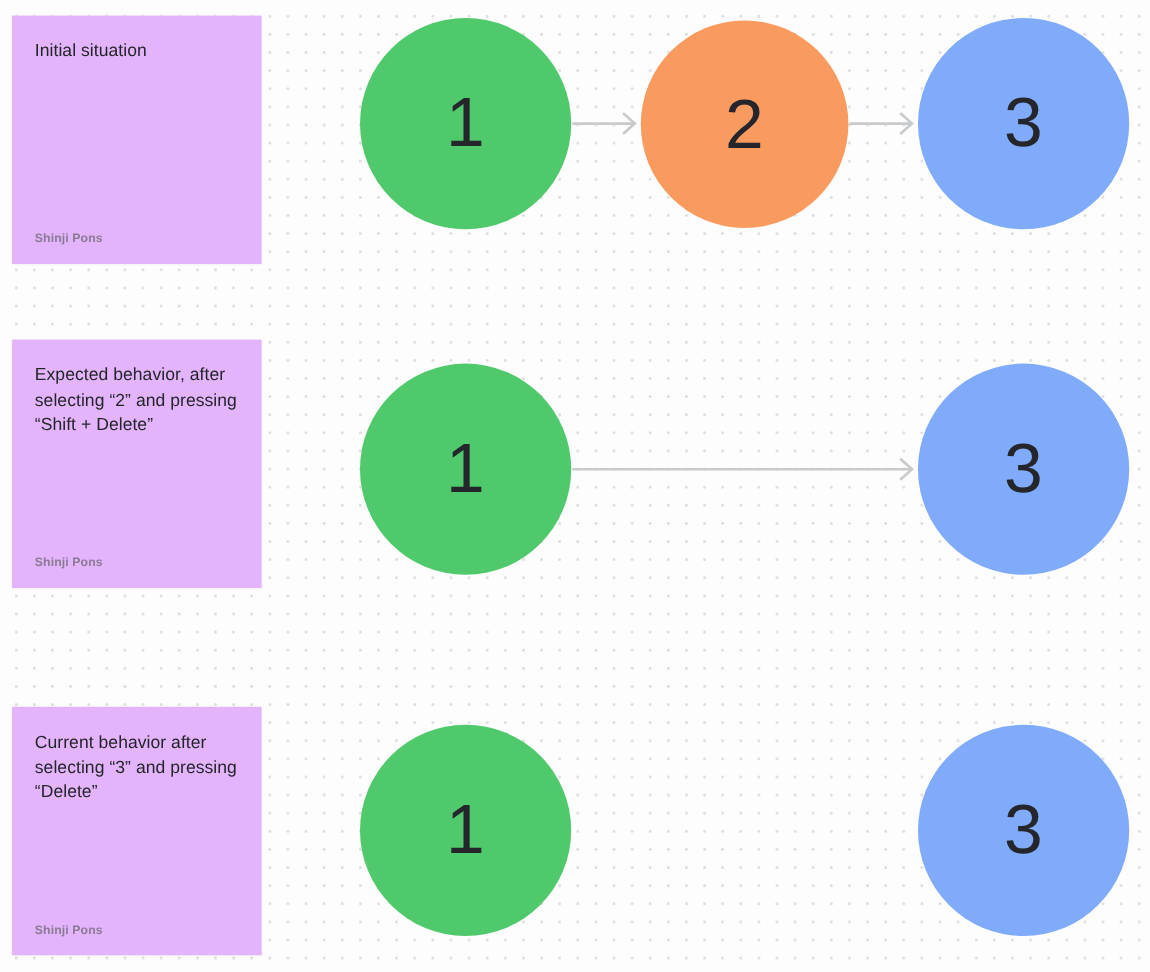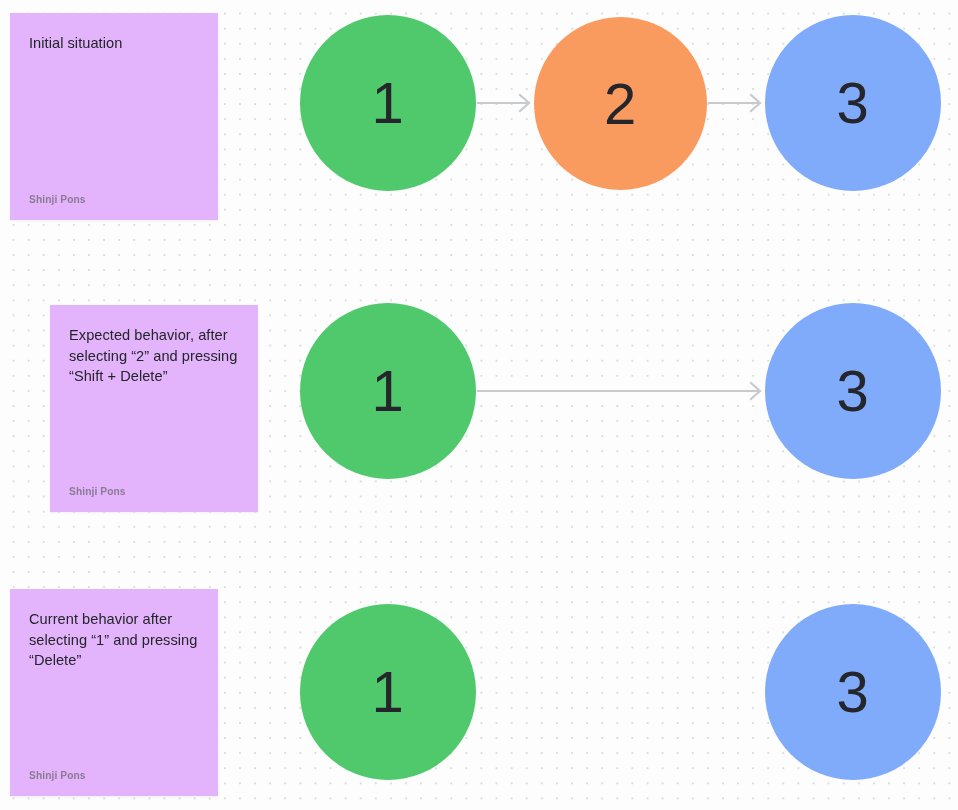--- a/index.html
+++ b/index.html
@@ -104,40 +104,40 @@
 
   <svg class="connector" style="left:709px; top:86px; width:58px; height:34px;" viewBox="0 0 58 34">
     <line x1="0" y1="17" x2="50" y2="17" stroke-width="2.2" stroke-linecap="square"></line>
     <polyline points="42,9 51,17 42,25" stroke-width="2.2" stroke-linecap="square" stroke-linejoin="miter"></polyline>
   </svg>
 
   <div class="node" style="left:765px; top:15px; width:176px; height:176px; background:#80aafa;">
     <span class="node-label">3</span>
   </div>
 
-  <div class="sticky" style="left:10px; top:305px; width:208px; height:207px;margin-left:40px;">
+  <div class="sticky" style="left:10px; top:283px; width:208px; height:207px;">
     <div class="sticky-text">Expected behavior, after selecting “2” and pressing “Shift + Delete”</div>
     <div class="sticky-author">Shinji Pons</div>
   </div>
 
   <div class="node" style="left:300px; top:303px; width:176px; height:176px; background:#4fc96b;">
     <span class="node-label">1</span>
   </div>
 
   <svg class="connector" style="left:478px; top:374px; width:290px; height:34px;" viewBox="0 0 290 34">
     <line x1="0" y1="17" x2="281" y2="17" stroke-width="2.2" stroke-linecap="square"></line>
     <polyline points="273,9 282,17 273,25" stroke-width="2.2" stroke-linecap="square" stroke-linejoin="miter"></polyline>
   </svg>
 
   <div class="node" style="left:765px; top:303px; width:176px; height:176px; background:#80aafa;">
     <span class="node-label">3</span>
   </div>
 
   <div class="sticky" style="left:10px; top:589px; width:208px; height:207px;">
-    <div class="sticky-text">Current behavior after selecting “1” and pressing “Delete”</div>
+    <div class="sticky-text">Current behavior after selecting “3” and pressing “Delete”</div>
     <div class="sticky-author">Shinji Pons</div>
   </div>
 
   <div class="node" style="left:300px; top:604px; width:176px; height:176px; background:#4fc96b;">
     <span class="node-label">1</span>
   </div>
 
   <div class="node" style="left:765px; top:604px; width:176px; height:176px; background:#80aafa;">
     <span class="node-label">3</span>
   </div>

